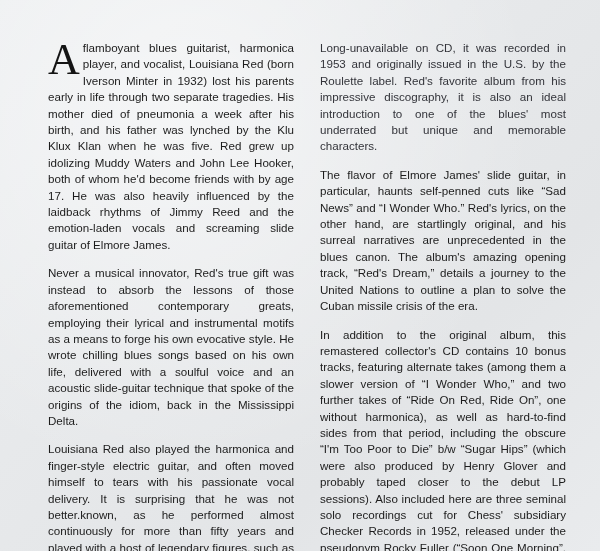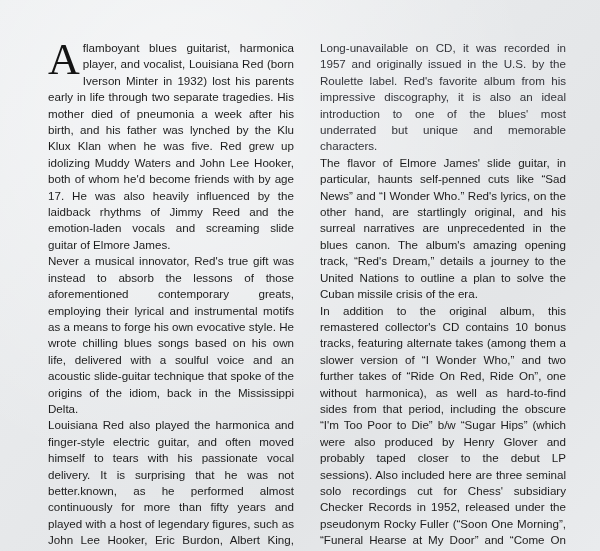--- a/index.html
+++ b/index.html
@@ -40,21 +40,21 @@
     font-size: 11.6px;
     line-height: 16.4px;
     text-align: justify;
     text-justify: inter-word;
     hyphens: none;
   }
   .col p {
     margin: 0 0 0 0;
   }
   .col p + p {
-    margin-top: 0px;
+    margin-top: 12px;
   }
   .dropcap-para {
     position: relative;
   }
   .dropcap {
     float: left;
     font-family: "Liberation Serif", serif;
     font-size: 44px;
     line-height: 36px;
     font-weight: 400;
@@ -76,19 +76,19 @@
   <div class="columns">
 
     <div class="col left">
       <p class="dropcap-para"><span class="dropcap">A</span><span>flamboyant blues guitarist, harmonica player, and vocalist, Louisiana Red (born Iverson Minter in 1932) lost his parents early in life through two separate tragedies. His mother died of pneumonia a week after his birth, and his father was lynched by the Klu Klux Klan when he was five. Red grew up idolizing Muddy Waters and John Lee Hooker, both of whom he'd become friends with by age 17. He was also heavily influenced by the laidback rhythms of Jimmy Reed and the emotion-laden vocals and screaming slide guitar of Elmore James.</span></p>
       <p>Never a musical innovator, Red's true gift was instead to absorb the lessons of those aforementioned contemporary greats, employing their lyrical and instrumental motifs as a means to forge his own evocative style. He wrote chilling blues songs based on his own life, delivered with a soulful voice and an acoustic slide-guitar technique that spoke of the origins of the idiom, back in the Mississippi Delta.</p>
       <p>Louisiana Red also played the harmonica and finger-style electric guitar, and often moved himself to tears with his passionate vocal delivery. It is surprising that he was not better.known, as he performed almost continuously for more than fifty years and played with a host of legendary figures, such as John Lee Hooker, Eric Burdon, Albert King, Johnny Shines, and Roosevelt Sykes, to name just a few.</p>
 
     </div>
 
     <div class="col right">
-      <p class="faded">Long-unavailable on CD, it was recorded in 1957 and originally issued in the U.S. by the Roulette label. Red's favorite album from his impressive discography, it is also an ideal introduction to one of the blues' most underrated but unique and memorable characters.</p>
+      <p class="faded">Long-unavailable on CD, it was recorded in 1953 and originally issued in the U.S. by the Roulette label. Red's favorite album from his impressive discography, it is also an ideal introduction to one of the blues' most underrated but unique and memorable characters.</p>
       <p>The flavor of Elmore James' slide guitar, in particular, haunts self-penned cuts like “Sad News” and “I Wonder Who.” Red's lyrics, on the other hand, are startlingly original, and his surreal narratives are unprecedented in the blues canon. The album's amazing opening track, “Red's Dream,” details a journey to the United Nations to outline a plan to solve the Cuban missile crisis of the era.</p>
       <p>In addition to the original album, this remastered collector's CD contains 10 bonus tracks, featuring alternate takes (among them a slower version of “I Wonder Who,” and two further takes of “Ride On Red, Ride On”, one without harmonica), as well as hard-to-find sides from that period, including the obscure “I'm Too Poor to Die” b/w “Sugar Hips” (which were also produced by Henry Glover and probably taped closer to the debut LP sessions). Also included here are three seminal solo recordings cut for Chess' subsidiary Checker Records in 1952, released under the pseudonym Rocky Fuller (“Soon One Morning”, “Funeral Hearse at My Door” and “Come On Baby, Now”).</p>
     </div>
 
   </div>
 </div>
 
 </body></html>

